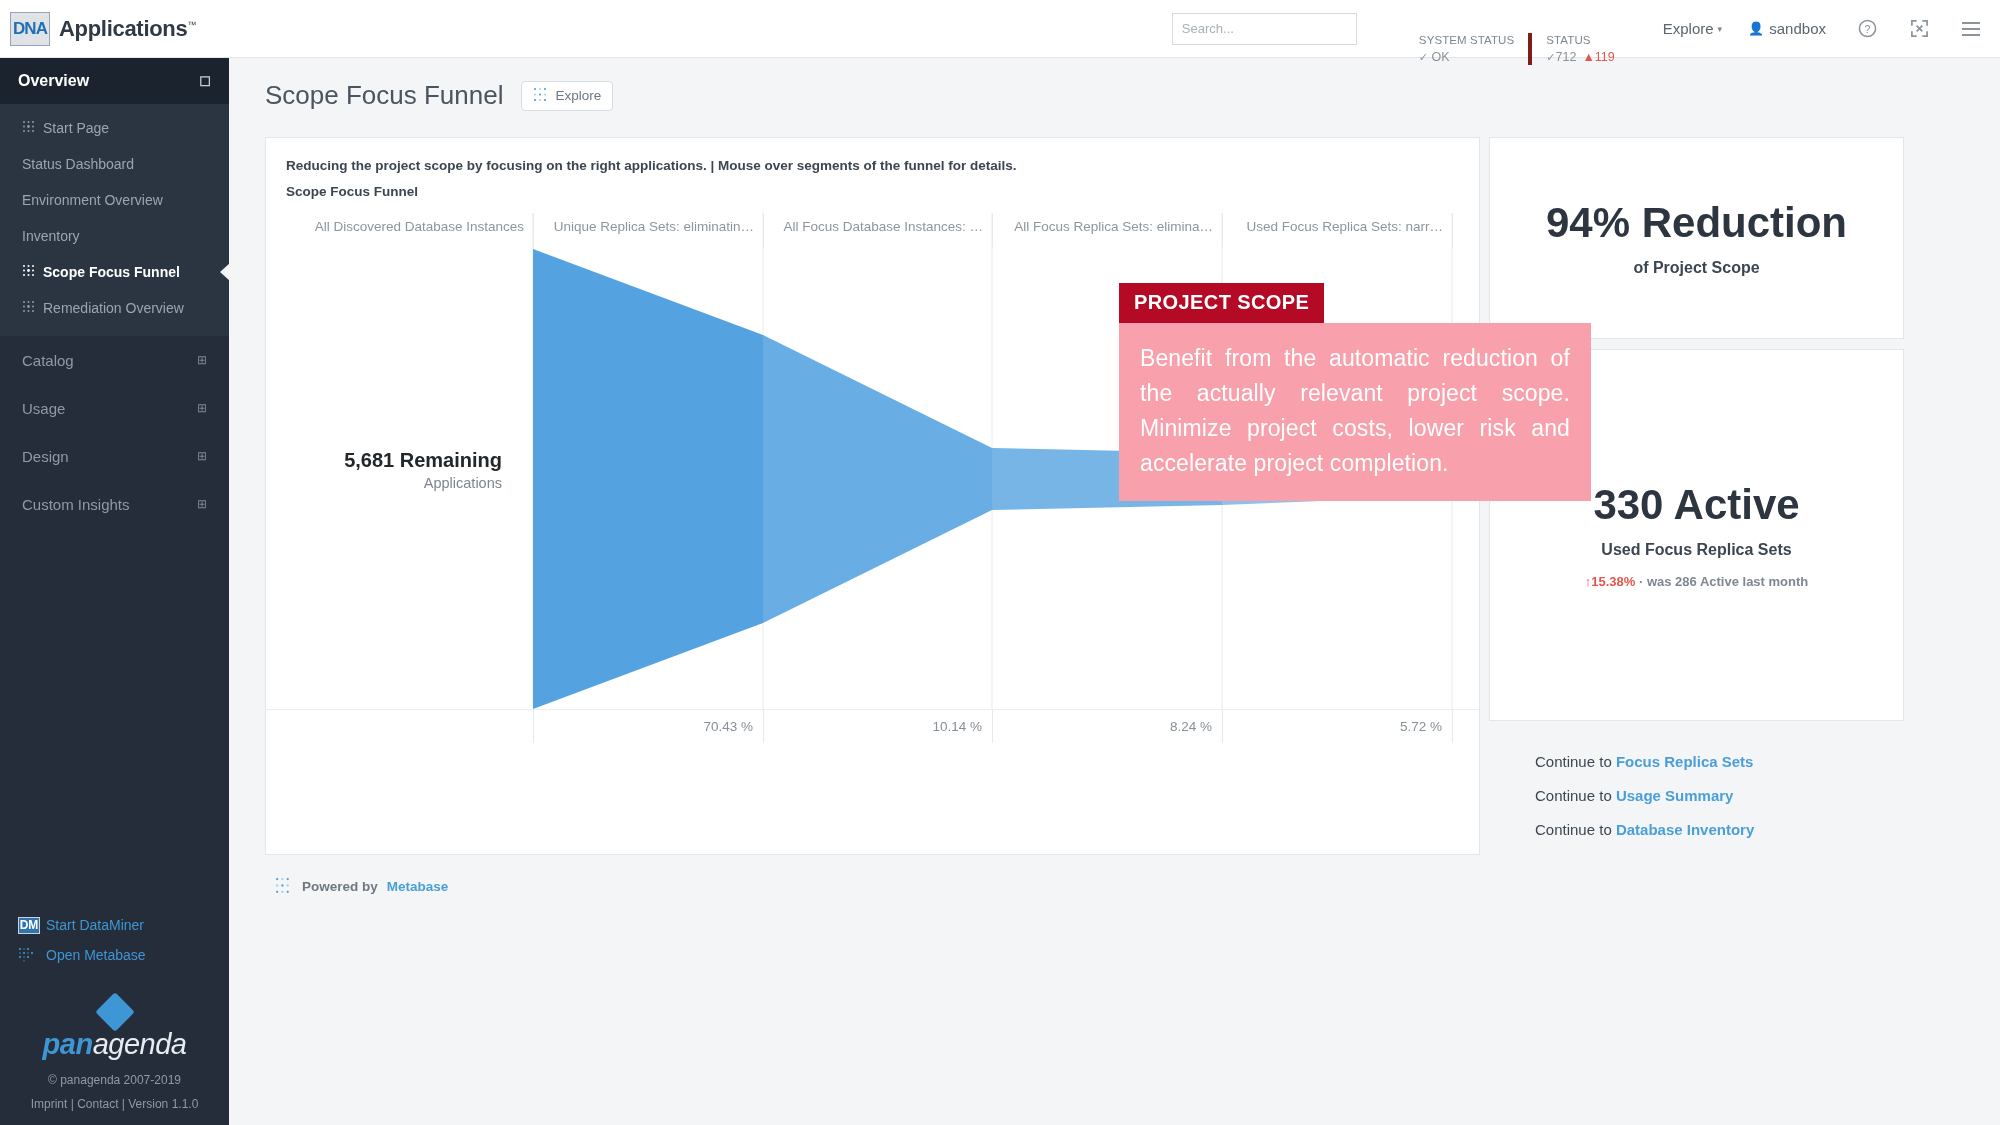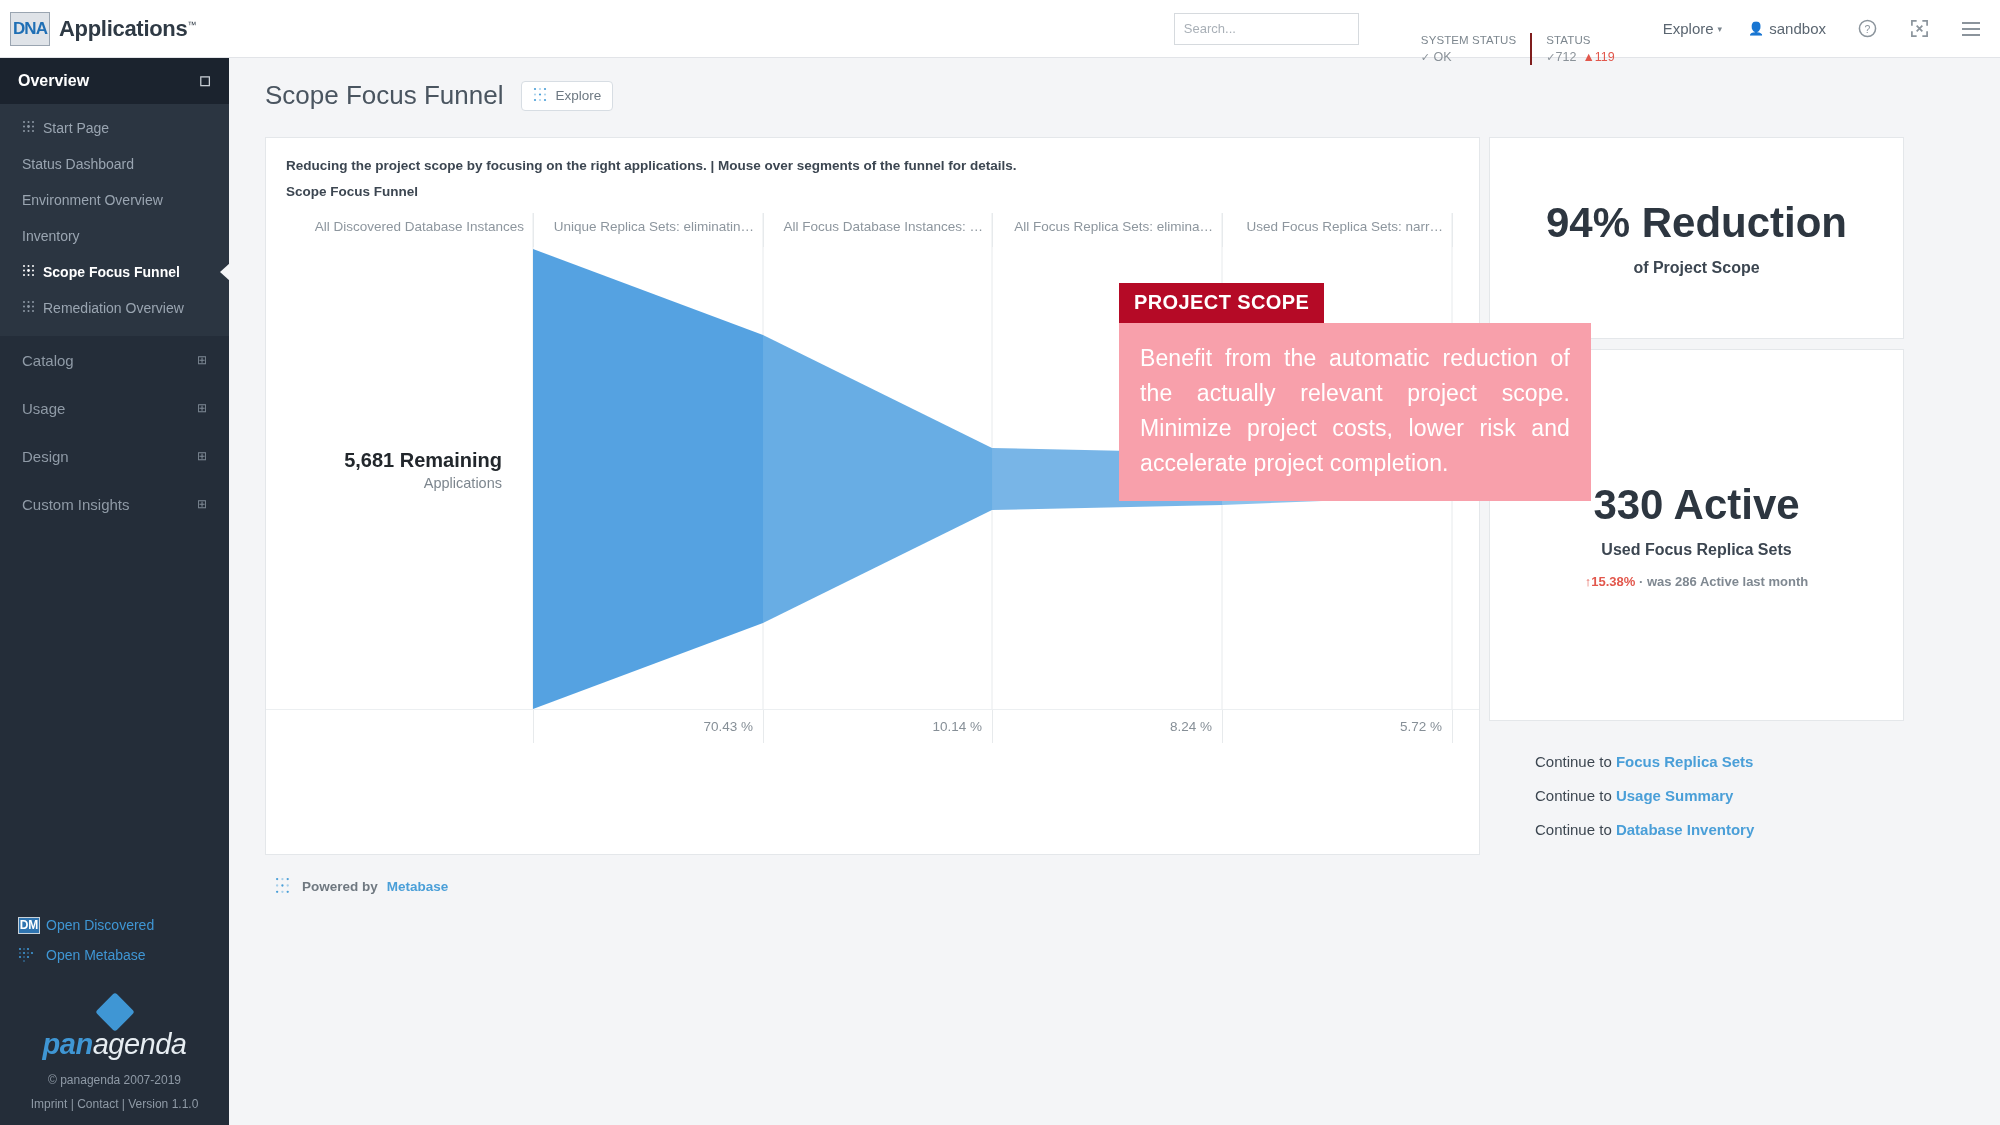--- a/index.html
+++ b/index.html
@@ -29,21 +29,21 @@
   }
   .brand-text sup { font-size: 9px; vertical-align: super; font-weight: 400; }
 
   .top-right { margin-left: auto; display: flex; align-items: center; padding-right: 18px; gap: 8px; }
   .search-box {
     width: 185px; height: 32px; border: 1px solid #d6dade; background: #fff;
     font-size: 13px; color: #9aa3ab; padding: 0 9px; font-family: "Liberation Sans", sans-serif;
   }
   .search-box::placeholder { color: #a9b0b7; }
   .status-grp { display: flex; margin-left: 40px; margin-top: 40px; }
-  .status-col { padding: 0 14px; border-left: 2px solid #7f1d1d; }
+  .status-col { padding: 0 14px; border-left: 4px solid #7f1d1d; }
   .status-col:first-child { border-left: none; }
   .status-title { font-size: 11.5px; color: #7d878f; letter-spacing: 0.1px; line-height: 15px; }
   .status-val { font-size: 12.5px; color: #8a9299; line-height: 16px; margin-top: 1px; }
   .status-val .ok { color: #8a9299; }
   .status-val .warn { color: #e2574c; margin-left: 6px; }
   .check { color: #8a9299; font-size: 11px; }
   .lang {
     margin-left: 26px; font-size: 15px; color: #5b6671; display: flex; align-items: center; gap: 4px;
   }
   .caret { font-size: 9px; color: #7b858e; }
@@ -333,21 +333,21 @@
       <span>Custom Insights</span>
       <span class="plus">⊞</span>
     </div>
   </div>
 
   <div class="sb-links">
     <div class="sb-link">
       <span class="ico">
           <span class="dm-ico">DM</span>
         </span>
-      <span>Open Discovered</span>
+      <span>Start DataMiner</span>
     </div>
     <div class="sb-link">
       <span class="ico">
         <svg width="17" height="17" viewBox="0 0 17 17">
             <g fill="#3f96d4">
               <circle cx="2" cy="2" r="1.1"></circle>
               <circle cx="6" cy="2" r="1.1" opacity=".5"></circle>
               <circle cx="10" cy="2" r="1.1"></circle>
               <circle cx="2" cy="6" r="1.1" opacity=".5"></circle>
               <circle cx="6" cy="6" r="1.1"></circle>

